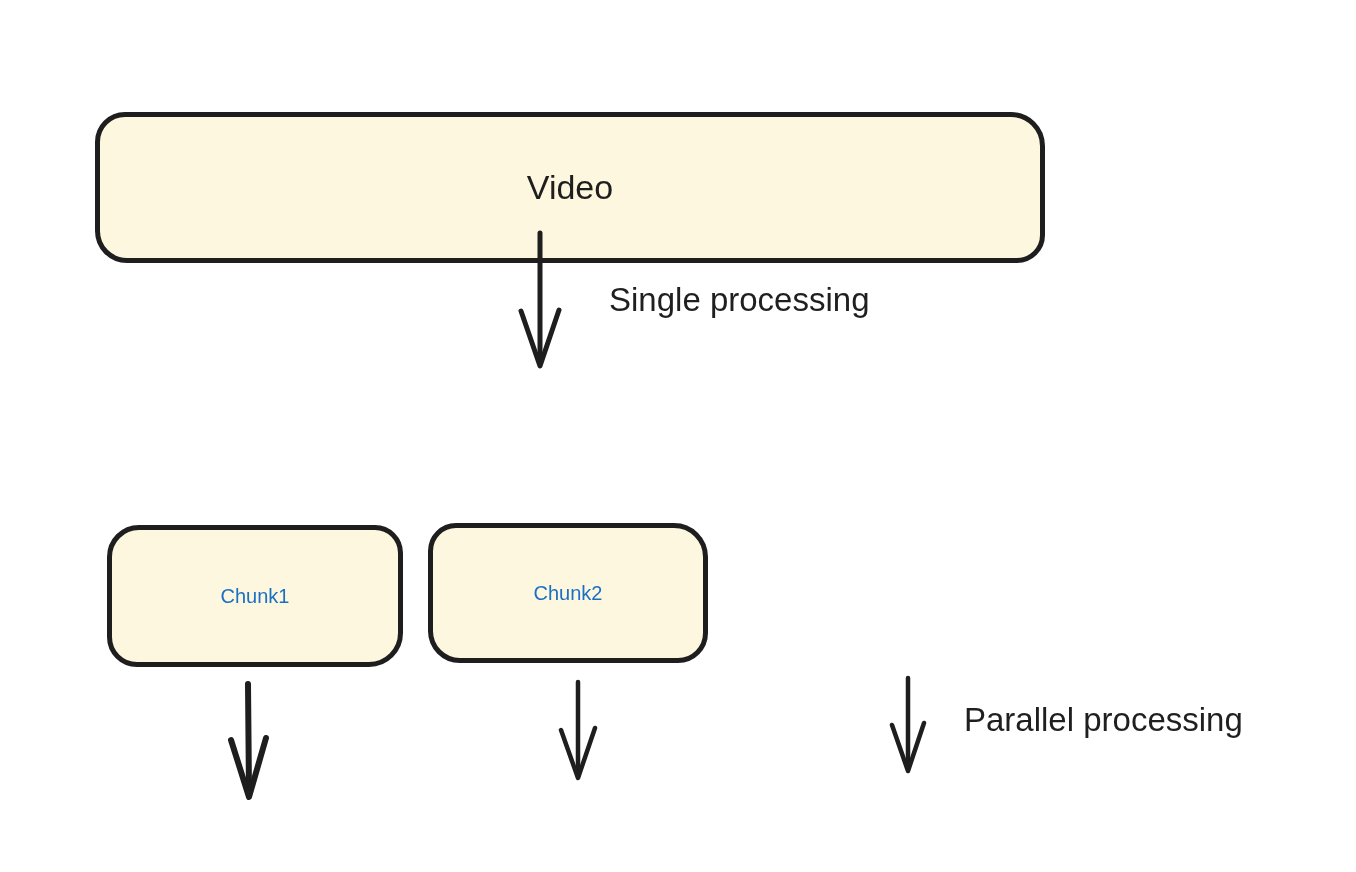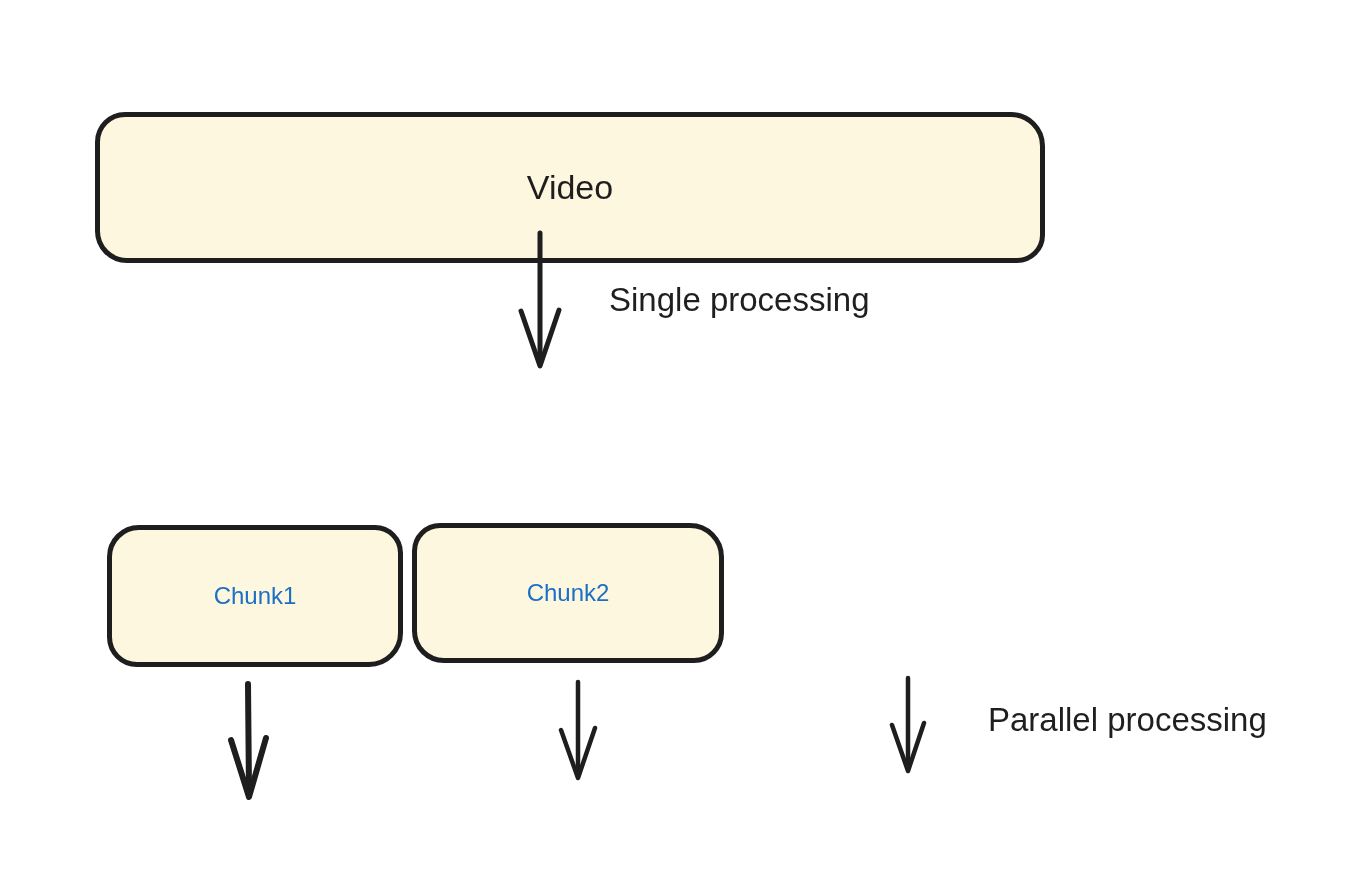--- a/index.html
+++ b/index.html
@@ -35,35 +35,35 @@
   .node-video .node-label {
     font-size: 34px;
     color: #1e1e1e;
   }
   .node-chunk {
     width: 300px;
     height: 142px;
     border-radius: 32px 28px 34px 30px;
   }
   .node-chunk .node-label {
-    font-size: 24px;
+    font-size: 20px;
     color: #1b70c5;
   }
   .chunk-0 { left: 107px; top: 525px; width: 296px; }
-  .chunk-1 { left: 412px; top: 523px; width: 312px; height: 140px; border-radius: 28px 34px 30px 32px; }
+  .chunk-1 { left: 428px; top: 523px; width: 280px; height: 140px; border-radius: 28px 34px 30px 32px; }
   .chunk-2 { left: 757px; top: 518px; width: 302px; height: 140px; border-radius: 34px 30px 28px 32px; }
   .chunk-2 .node-label { position: relative; top: -8px; }
   .edge-label {
     position: absolute;
     font-size: 33px;
     color: #1f1f1f;
     white-space: nowrap;
   }
   .label-single { left: 609px; top: 281px; }
-  .label-parallel { left: 988px; top: 701px; }
+  .label-parallel { left: 964px; top: 701px; }
   .arrow-layer {
     position: absolute;
     left: 0;
     top: 0;
     width: 1356px;
     height: 872px;
     pointer-events: none;
   }
   .arrow-layer path {
     fill: none;

